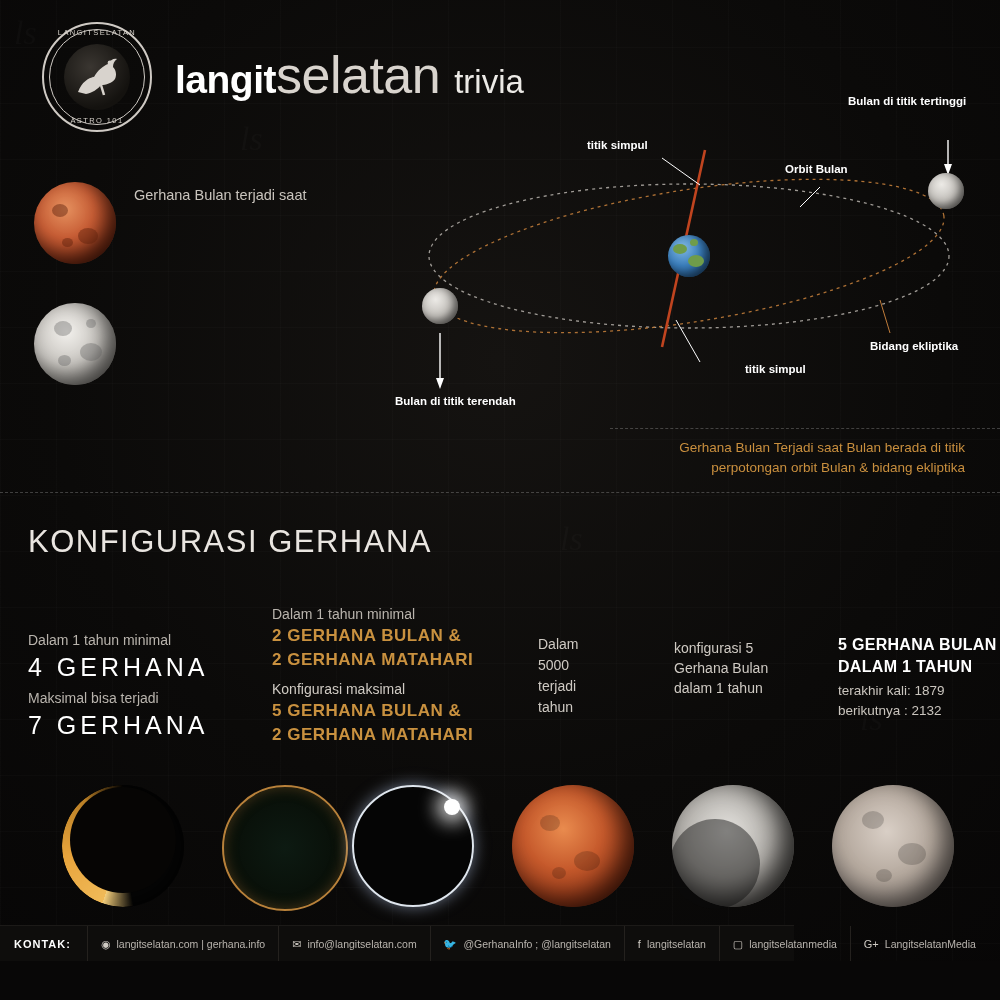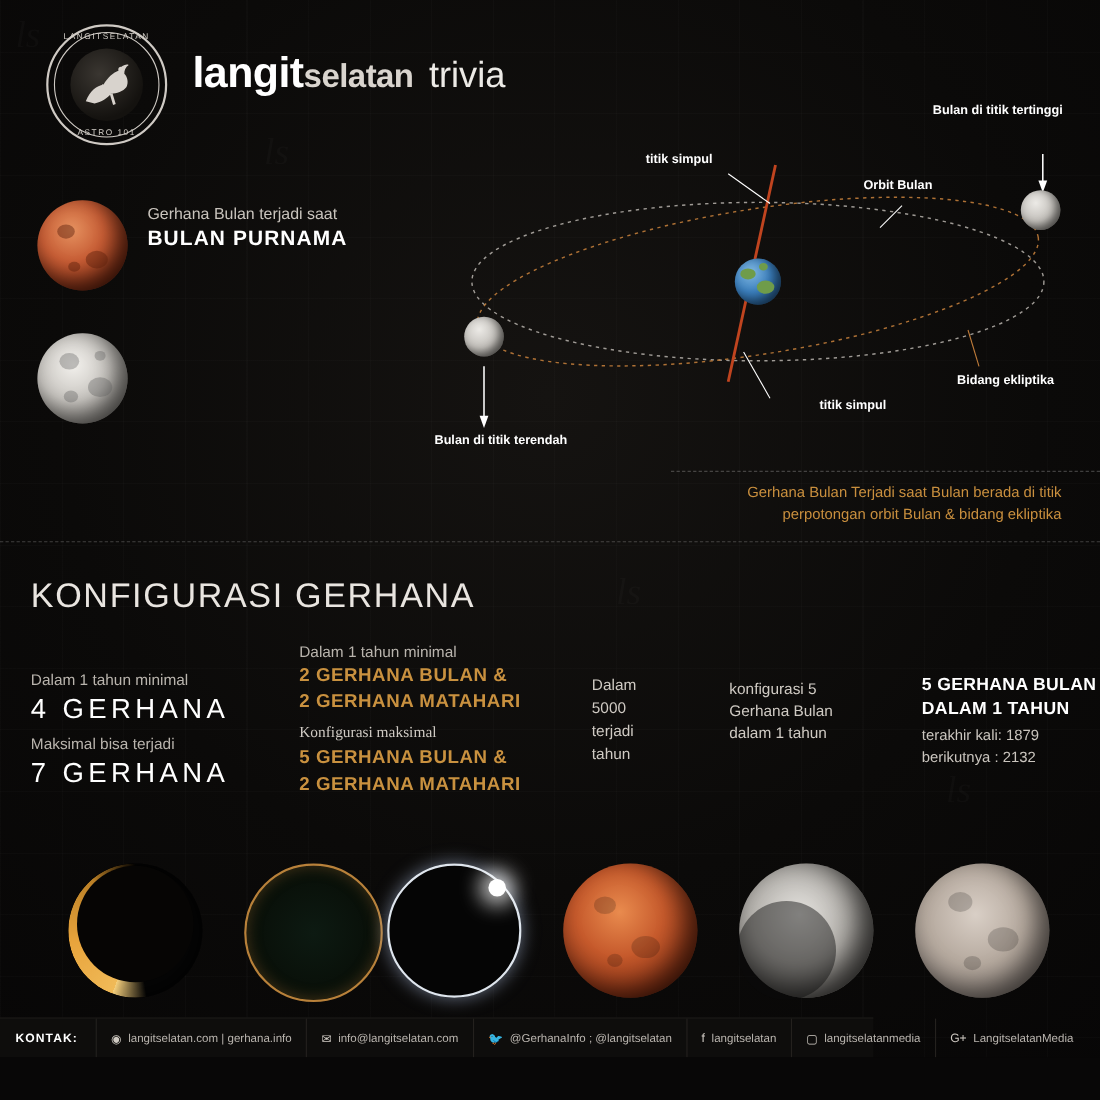--- a/index.html
+++ b/index.html
@@ -43,21 +43,21 @@
   }
   #logo .txt-top,#logo .txt-bot{
     position:absolute;left:0;width:110px;text-align:center;
     font-size:7.5px;letter-spacing:1.4px;color:#d5d0c9;
     font-family:"Liberation Sans", sans-serif;
   }
   #logo .txt-top{top:6px;}
   #logo .txt-bot{bottom:7px;}
   #brand{position:absolute;left:175px;top:45px;height:50px;}
   #brand .b1{font-size:39px;font-weight:bold;color:#ffffff;letter-spacing:-0.5px;}
-  #brand .b2{font-size:30px;font-weight:700;color:#d9d4ce;letter-spacing:-0.5px;}
+  #brand .b2{font-size:52px;font-weight:400;color:#d9d4ce;letter-spacing:-0.5px;}
   #brand .b3{font-size:33px;font-weight:300;color:#eceae6;margin-left:14px;letter-spacing:0px;}
 
   
   .moon{border-radius:50%;position:absolute;}
   #moon-blood{
     left:34px;top:182px;width:82px;height:82px;
     background:
       radial-gradient(circle at 38% 33%, #e5915f 0%, #c75d35 38%, #8e3519 72%, #4a170b 100%);
     box-shadow:inset -8px -8px 18px rgba(0,0,0,0.6);
   }
@@ -100,35 +100,35 @@
     position:absolute;left:615px;top:438px;width:350px;
     font-size:13.5px;color:#c98f3e;line-height:20px;text-align:right;
   }
   .hr{position:absolute;border-top:1px dashed rgba(255,255,255,0.22);}
 
   
   #konf-title{
     position:absolute;left:28px;top:524px;font-size:31px;color:#e9e5e0;
     letter-spacing:1.5px;font-weight:400;
   }
-  .col{position:absolute;}
+  .col{position:absolute;margin-top:22px;}
   #col1{left:28px;top:608px;width:215px;}
   #col2{left:272px;top:582px;width:230px;}
   #col3{left:538px;top:612px;width:265px;}
   #col4{left:838px;top:612px;width:165px;}
   .t-small{font-size:14px;color:#b9b4ad;line-height:20px;}
   .t-big{font-size:25px;color:#ffffff;letter-spacing:4px;line-height:34px;font-weight:400;}
   .t-gold{font-size:17px;color:#c9913f;line-height:24px;font-weight:bold;letter-spacing:0.5px;}
   #n33{
     position:absolute;left:598px;top:612px;width:70px;
     font-size:44px;font-weight:bold;color:#c9913f;line-height:44px;
   }
   #n33 .kali{font-size:15px;letter-spacing:3.5px;font-weight:bold;color:#c9913f;}
   #col3 .lead{font-size:14px;color:#cfcac3;line-height:21px;}
-  #col3 .trail{position:absolute;left:125px;top:4px;width:120px;font-size:14px;color:#cfcac3;line-height:20px;}
+  #col3 .trail{position:absolute;left:136px;top:4px;width:120px;font-size:14px;color:#cfcac3;line-height:20px;}
   #col4 .t-hd{font-size:16px;font-weight:bold;color:#ffffff;line-height:22px;letter-spacing:0.3px;}
   #col4 .t-sub{font-size:13.5px;color:#cac5be;line-height:20px;}
 
   
   #strip{position:absolute;left:0;top:780px;width:1000px;height:140px;}
   .ph{position:absolute;width:122px;height:122px;border-radius:50%;}
   #ph1{left:62px;top:5px;background:#050505;box-shadow:inset 0 0 20px #000;}
   #ph1 .ring{
     position:absolute;inset:0;border-radius:50%;
     background:conic-gradient(from 200deg, #f0ba58 0deg, #e8a43c 60deg, #b97f26 120deg, rgba(0,0,0,0) 160deg, rgba(0,0,0,0) 330deg, #f5cf7c 360deg);
@@ -194,21 +194,20 @@
     <span class="b1">langit</span><span class="b2">selatan</span><span class="b3">trivia</span>
   </div>
 
   <div class="moon" id="moon-blood">
     <div class="c" style="left:18px;top:22px;width:16px;height:13px;"></div>
     <div class="c" style="left:44px;top:46px;width:20px;height:16px;"></div>
     <div class="c" style="left:28px;top:56px;width:11px;height:9px;"></div>
   </div>
   <div class="fact" id="fact1">
     <div class="l">Gerhana Bulan terjadi saat</div>
-    <div class="s">BULAN PURNAMA</div>
   </div>
 
   <div class="moon" id="moon-full">
     <div class="c" style="left:20px;top:18px;width:18px;height:15px;"></div>
     <div class="c" style="left:46px;top:40px;width:22px;height:18px;"></div>
     <div class="c" style="left:24px;top:52px;width:13px;height:11px;"></div>
     <div class="c" style="left:52px;top:16px;width:10px;height:9px;"></div>
   </div>
 
   <div id="diagram">
@@ -266,21 +265,21 @@
     <div class="t-small">Dalam 1 tahun minimal</div>
     <div class="t-big">4 GERHANA</div>
     <div class="t-small" style="margin-top:4px;">Maksimal bisa terjadi</div>
     <div class="t-big">7 GERHANA</div>
   </div>
 
   <div class="col" id="col2">
     <div class="t-small">Dalam 1 tahun minimal</div>
     <div class="t-gold">2 GERHANA  BULAN &amp;</div>
     <div class="t-gold">2 GERHANA MATAHARI</div>
-    <div class="t-small" style="margin-top:7px;color:#cfcac3;font-family:Liberation Serif, serif;">Konfigurasi maksimal</div>
+    <div class="t-small" style="margin-top:7px;color:#cfcac3;">Konfigurasi maksimal</div>
     <div class="t-gold">5 GERHANA  BULAN &amp;</div>
     <div class="t-gold">2 GERHANA MATAHARI</div>
   </div>
 
   <div class="col" id="col3">
     <div class="lead">Dalam</div>
     <div class="lead">5000</div>
     <div class="lead">terjadi</div>
     <div class="lead">tahun</div>
     <div class="trail">

